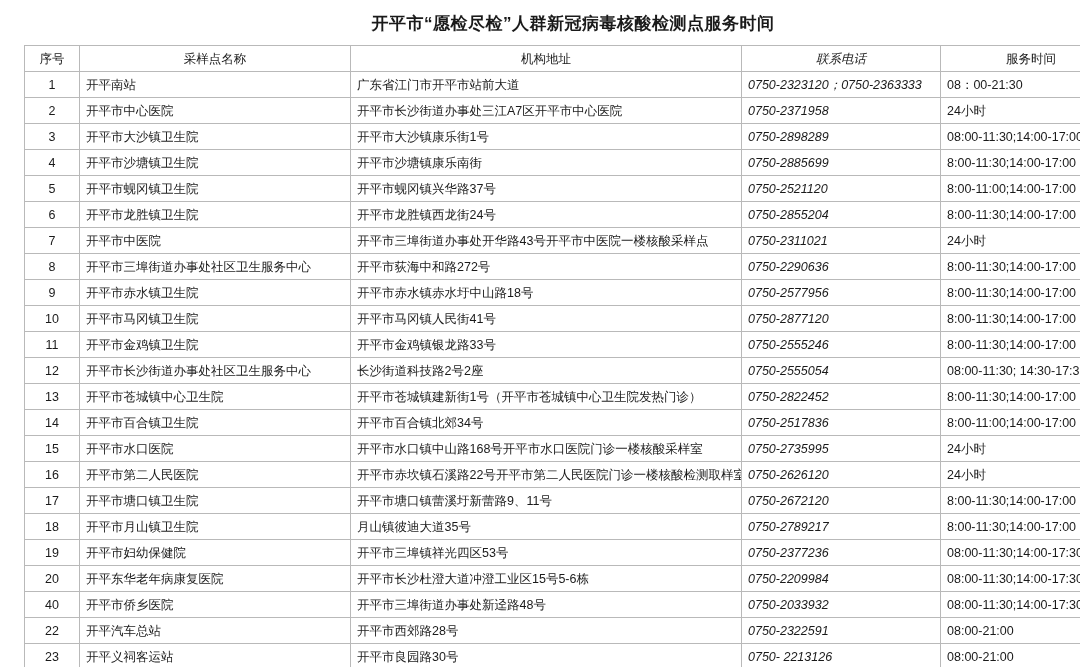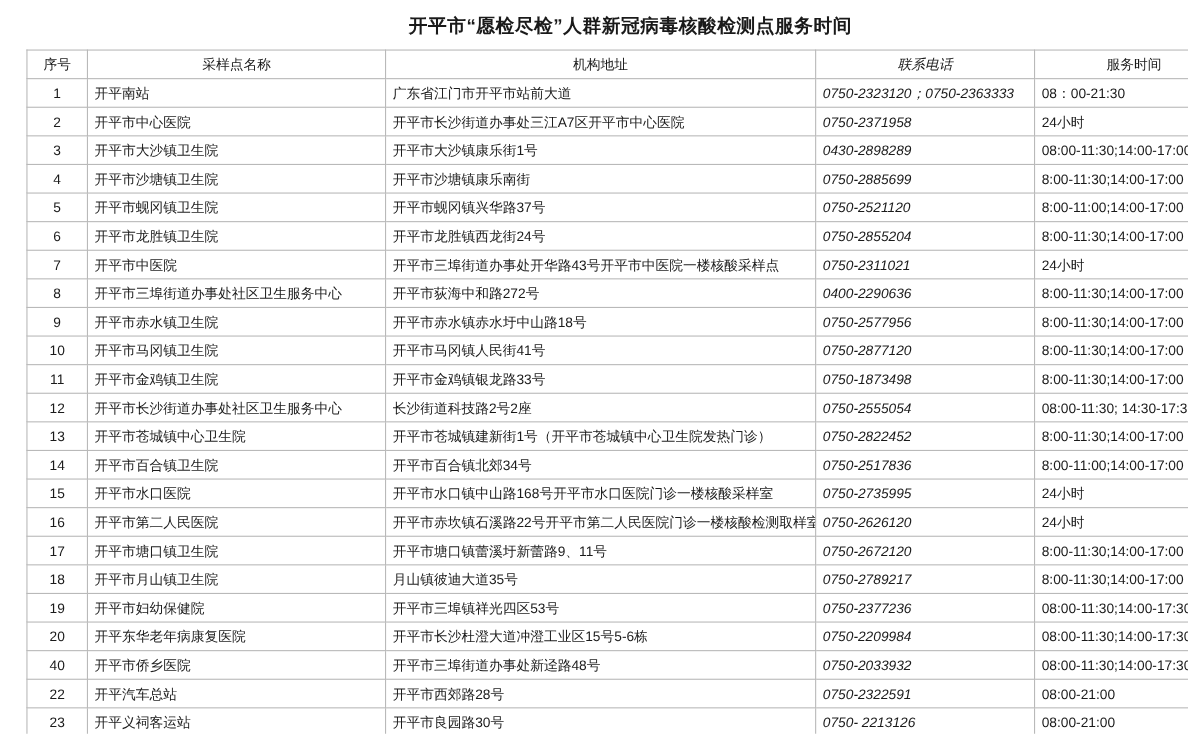--- a/index.html
+++ b/index.html
@@ -91,21 +91,21 @@
           <td class="col-idx idx">2</td>
           <td class="col-name">开平市中心医院</td>
           <td class="col-addr">开平市长沙街道办事处三江A7区开平市中心医院</td>
           <td class="col-tel">0750-2371958</td>
           <td class="col-time">24小时</td>
         </tr>
         <tr>
           <td class="col-idx idx">3</td>
           <td class="col-name">开平市大沙镇卫生院</td>
           <td class="col-addr">开平市大沙镇康乐街1号</td>
-          <td class="col-tel">0430-2898289</td>
+          <td class="col-tel">0750-2898289</td>
           <td class="col-time">08:00-11:30;14:00-17:00</td>
         </tr>
         <tr>
           <td class="col-idx idx">4</td>
           <td class="col-name">开平市沙塘镇卫生院</td>
           <td class="col-addr">开平市沙塘镇康乐南街</td>
           <td class="col-tel">0750-2885699</td>
           <td class="col-time">8:00-11:30;14:00-17:00</td>
         </tr>
         <tr>
@@ -126,42 +126,42 @@
           <td class="col-idx idx">7</td>
           <td class="col-name">开平市中医院</td>
           <td class="col-addr">开平市三埠街道办事处开华路43号开平市中医院一楼核酸采样点</td>
           <td class="col-tel">0750-2311021</td>
           <td class="col-time">24小时</td>
         </tr>
         <tr>
           <td class="col-idx idx">8</td>
           <td class="col-name">开平市三埠街道办事处社区卫生服务中心</td>
           <td class="col-addr">开平市荻海中和路272号</td>
-          <td class="col-tel">0400-2290636</td>
+          <td class="col-tel">0750-2290636</td>
           <td class="col-time">8:00-11:30;14:00-17:00</td>
         </tr>
         <tr>
           <td class="col-idx idx">9</td>
           <td class="col-name">开平市赤水镇卫生院</td>
           <td class="col-addr">开平市赤水镇赤水圩中山路18号</td>
           <td class="col-tel">0750-2577956</td>
           <td class="col-time">8:00-11:30;14:00-17:00</td>
         </tr>
         <tr>
           <td class="col-idx idx">10</td>
           <td class="col-name">开平市马冈镇卫生院</td>
           <td class="col-addr">开平市马冈镇人民街41号</td>
           <td class="col-tel">0750-2877120</td>
           <td class="col-time">8:00-11:30;14:00-17:00</td>
         </tr>
         <tr>
           <td class="col-idx idx">11</td>
           <td class="col-name">开平市金鸡镇卫生院</td>
           <td class="col-addr">开平市金鸡镇银龙路33号</td>
-          <td class="col-tel">0750-1873498</td>
+          <td class="col-tel">0750-2555246</td>
           <td class="col-time">8:00-11:30;14:00-17:00</td>
         </tr>
         <tr>
           <td class="col-idx idx">12</td>
           <td class="col-name">开平市长沙街道办事处社区卫生服务中心</td>
           <td class="col-addr">长沙街道科技路2号2座</td>
           <td class="col-tel">0750-2555054</td>
           <td class="col-time">08:00-11:30; 14:30-17:30</td>
         </tr>
         <tr>

